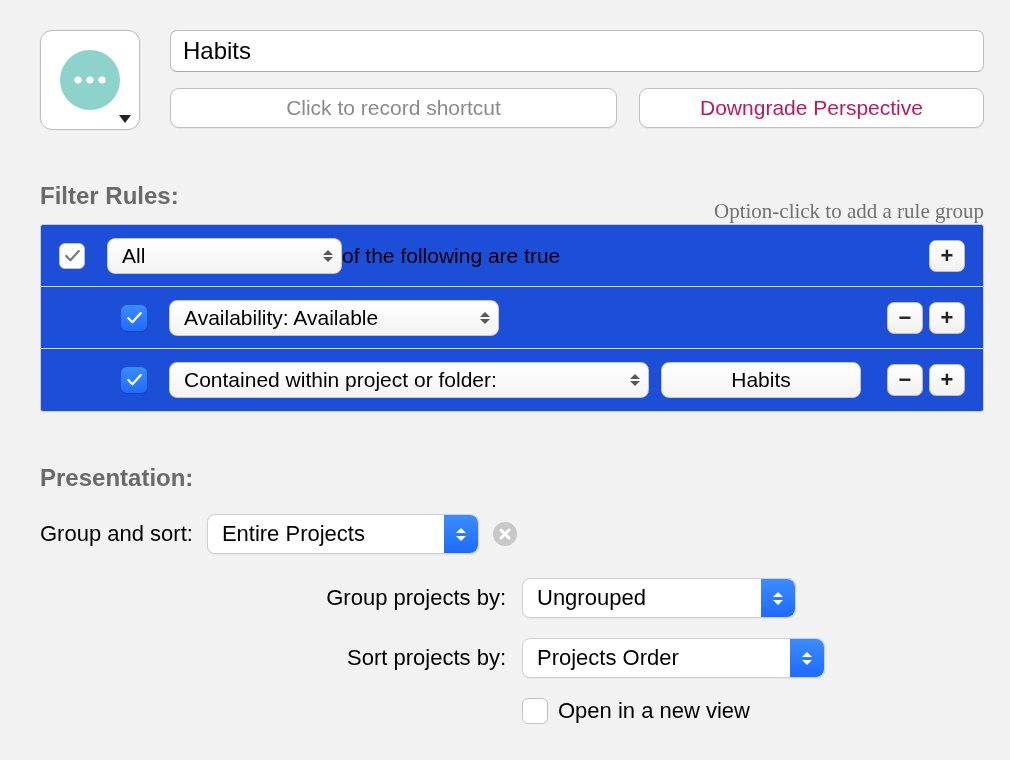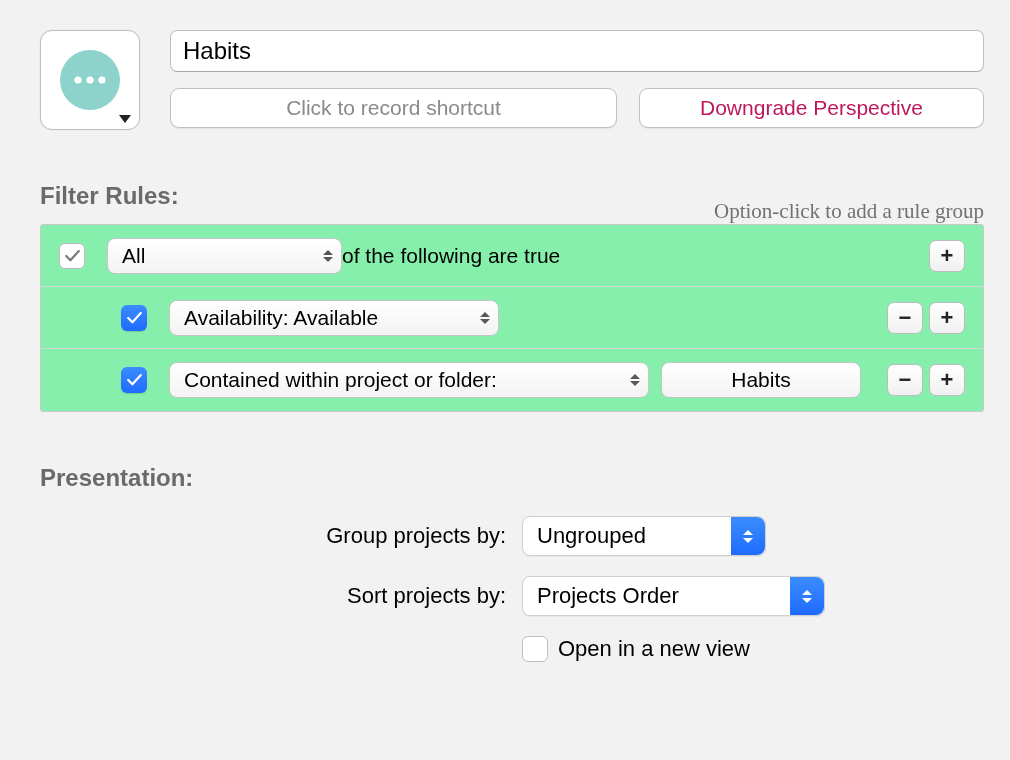--- a/index.html
+++ b/index.html
@@ -61,21 +61,21 @@
     font-size: 24px; font-weight: 700; color: #6a6a6a;
     margin-top: 52px; margin-bottom: 14px;
   }
   .section-row { display:flex; justify-content: space-between; align-items: flex-end; }
   .hint-text { font-size: 21px; color: #717171; font-family: Liberation Serif, serif; }
 
   
   .rules-box {
     border: 1px solid #c9c9c9;
     border-radius: 3px;
-    background: #86efac;
+    background: #1d4ed8;
     overflow: hidden;
   }
   .rule-row {
     display: flex; align-items: center;
     padding: 12px 18px 12px 18px;
     border-bottom: 1px solid #d8d8d8;
     min-height: 62px;
   }
   .rule-row:last-child { border-bottom: none; }
   .rule-row.sub { padding-left: 80px; }
@@ -267,25 +267,40 @@
       <span class="token">Habits</span>
       <span class="spacer"></span>
       <span class="iconbtn">−</span>
       <span class="iconbtn">+</span>
     </div>
 
   </div>
 
   <div class="section-title">Presentation:</div>
 
+  <div class="pres-row">
+    <span class="pres-label">Group and sort:</span>
+    <span class="bigselect" style="width:272px">
+      <span>Entire Projects</span>
+      <span class="end">
+          <span class="up"></span>
+          <span class="dn"></span>
+        </span>
+    </span>
+    <span class="clear-chip">
+      <svg viewBox="0 0 12 12">
+          <path d="M2 2 L10 10 M10 2 L2 10"></path>
+        </svg>
+    </span>
+  </div>
 
   <div class="indent-rows">
     <div class="form-row">
       <span class="lbl">Group projects by:</span>
-      <span class="bigselect" style="width:244px">
+      <span class="bigselect" style="width:274px">
         <span>Ungrouped</span>
         <span class="end">
             <span class="up"></span>
             <span class="dn"></span>
           </span>
       </span>
     </div>
     <div class="form-row">
       <span class="lbl">Sort projects by:</span>
       <span class="bigselect" style="width:303px">

